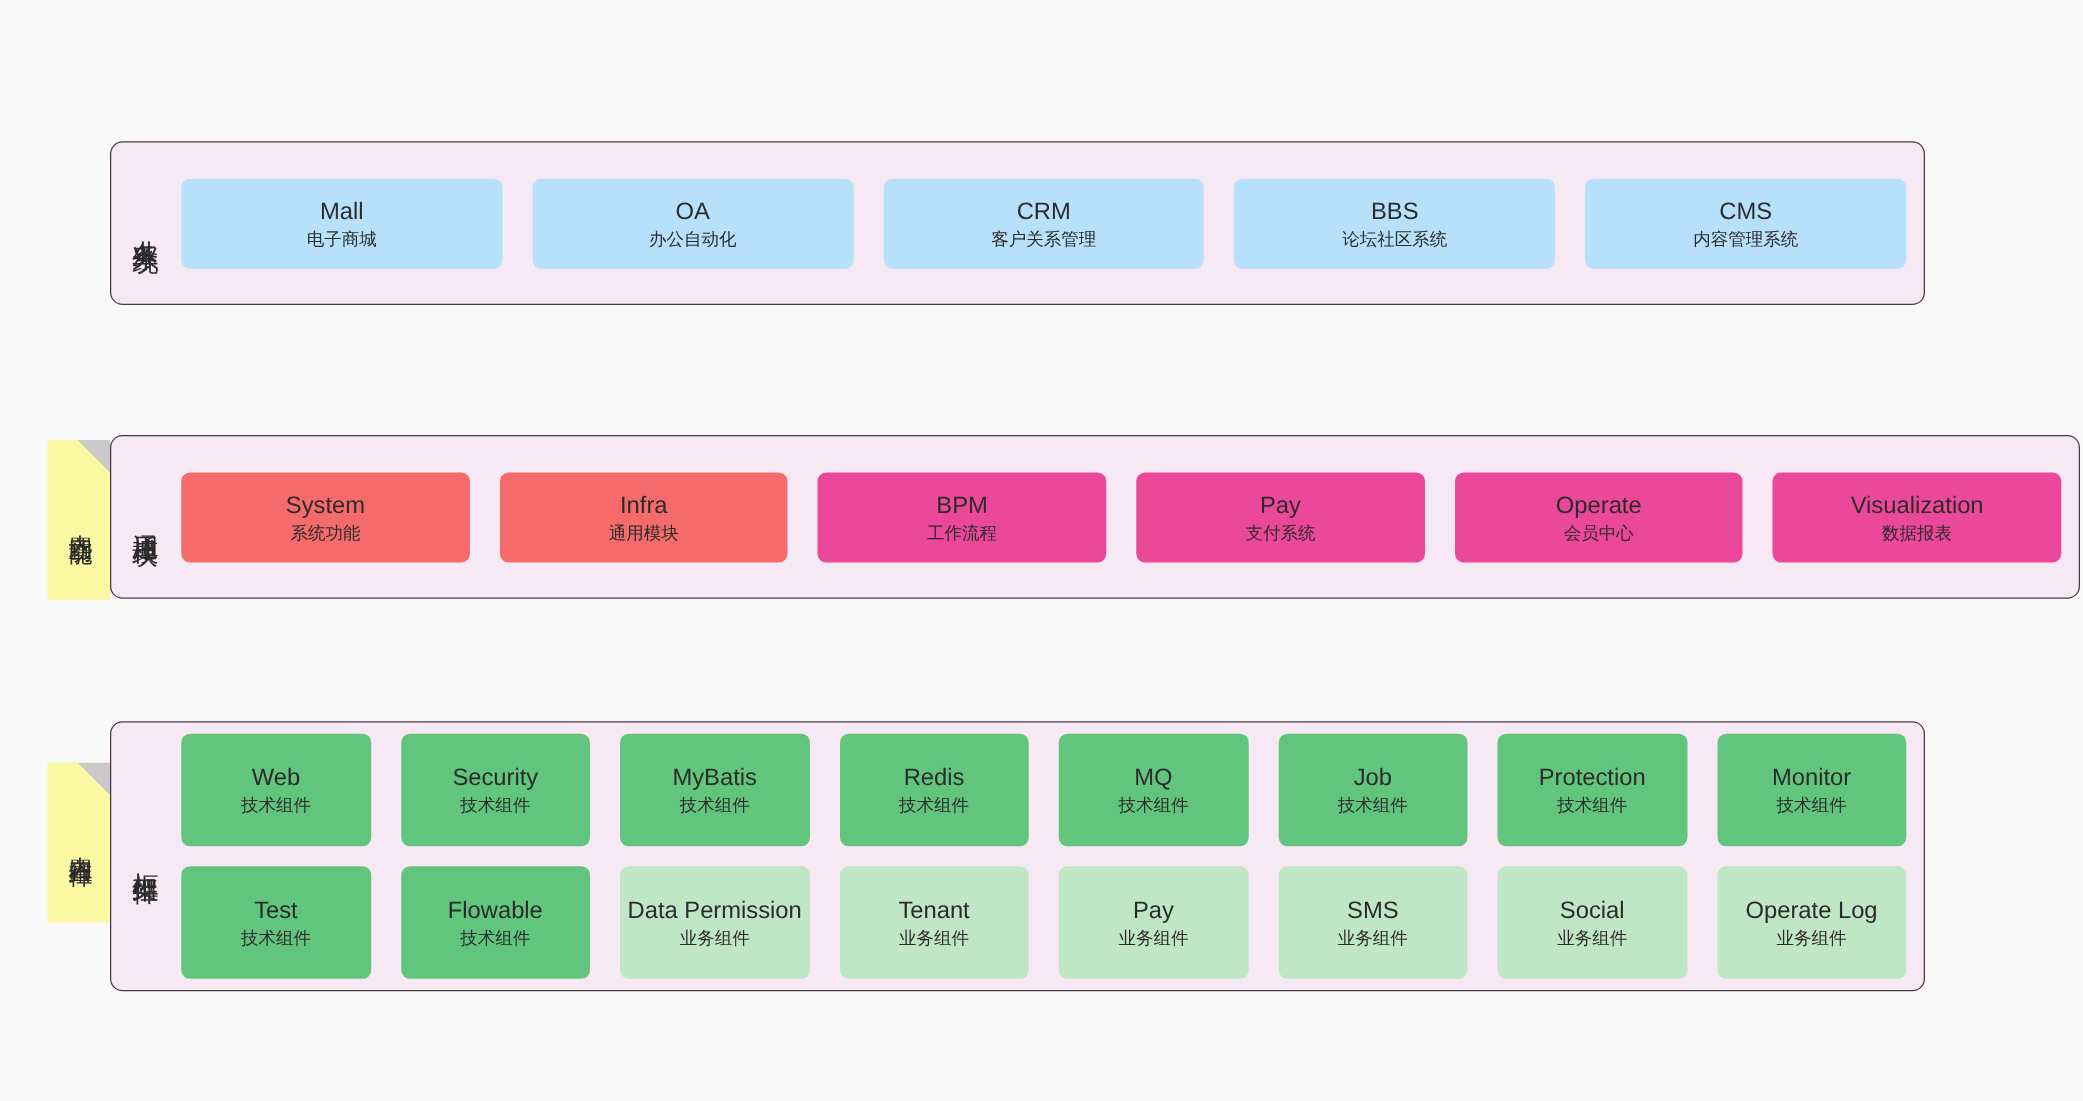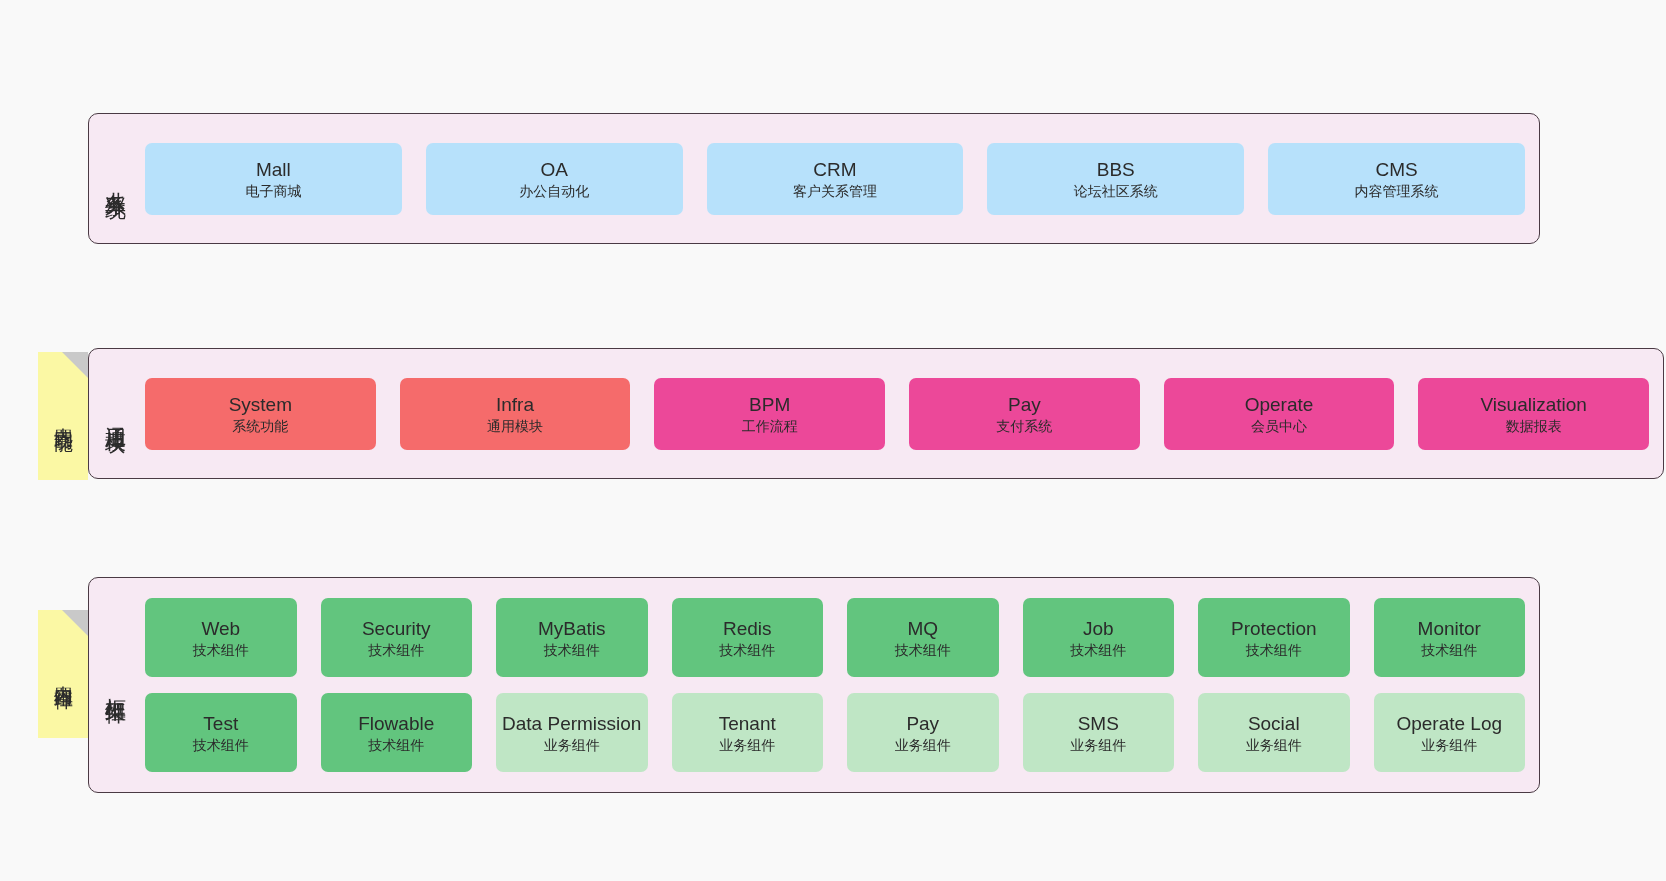--- a/index.html
+++ b/index.html
@@ -85,21 +85,21 @@
   .c-green-strong { background: #62c57e; }
   .c-green-soft   { background: #bfe6c5; }
 
   
   #layer-business { left: 88px;  top: 113px; width: 1452px; height: 131px; }
   #layer-common   { left: 88px;  top: 348px; width: 1576px; height: 131px; }
   #layer-framework{ left: 88px;  top: 577px; width: 1452px; height: 216px; }
 
   #layer-business .card,
   #layer-common .card { height: 72px; }
-  #layer-framework .card { height: 79px; }
+  #layer-framework .card { height: 90px; }
 
   
   .sticky {
     position: absolute;
     background: #fbf8a4;
     box-sizing: border-box;
   }
   .sticky .fold {
     position: absolute;
     top: 0;

